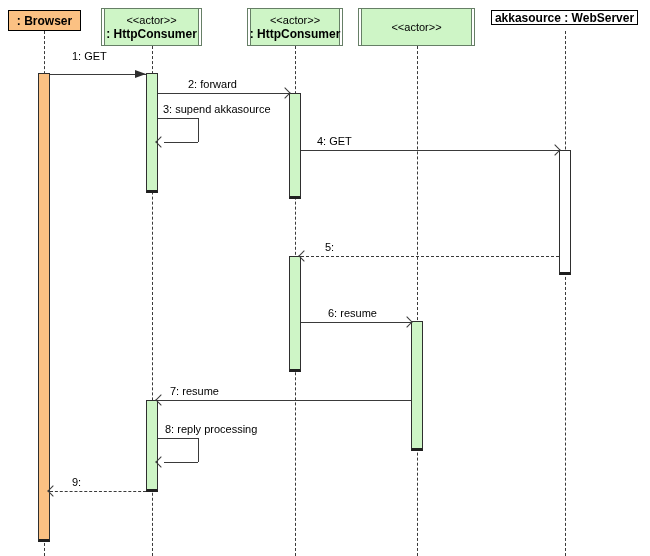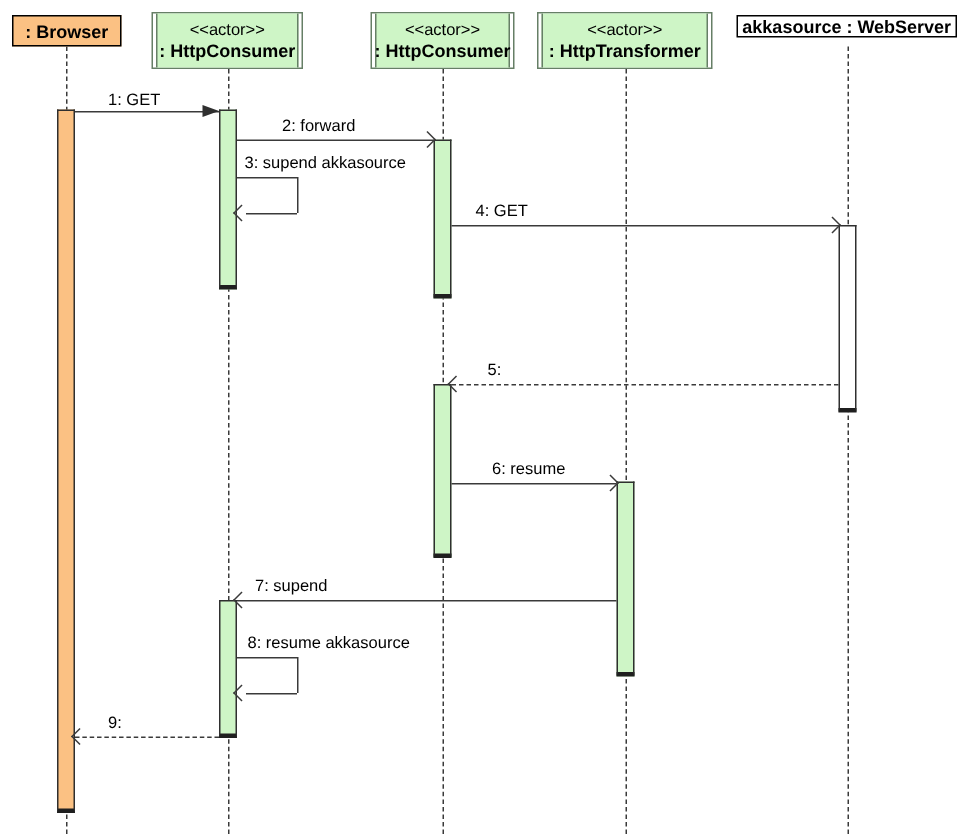--- a/index.html
+++ b/index.html
@@ -84,32 +84,31 @@
   <div class="actor-box" style="left:247px;top:8px;width:96px;height:38px">
     <div class="actor-inner">
       <span class="stereotype">&lt;&lt;actor&gt;&gt;</span>
       <span class="actor-name">: HttpConsumer</span>
     </div>
   </div>
 
   <div class="actor-box" style="left:358px;top:8px;width:117px;height:38px">
     <div class="actor-inner">
       <span class="stereotype">&lt;&lt;actor&gt;&gt;</span>
-      <span class="actor-name">: HttpTransformer</span>
     </div>
   </div>
 
   <div class="head-box white" style="left:491px;top:10px;width:147px;height:15px">
     <span>akkasource : WebServer</span>
   </div>
 
   <div>
     <div class="msg-line" style="left:50px;top:74px;width:96px"></div>
     <div class="arrow-filled-right" style="left:135px;top:70px"></div>
-    <div class="msg-label" style="left:72px;top:60px">1: GET</div>
+    <div class="msg-label" style="left:72px;top:49px">1: GET</div>
   </div>
 
   <div>
     <div class="msg-line" style="left:158px;top:93px;width:131px"></div>
     <div class="chev right" style="left:281px;top:89px"></div>
     <div class="msg-label" style="left:188px;top:77px">2: forward</div>
   </div>
 
   <div>
     <div class="msg-line" style="left:158px;top:118px;width:40px"></div>
@@ -133,29 +132,29 @@
 
   <div>
     <div class="msg-line" style="left:301px;top:322px;width:110px"></div>
     <div class="chev right" style="left:403px;top:318px"></div>
     <div class="msg-label" style="left:328px;top:306px">6: resume</div>
   </div>
 
   <div>
     <div class="msg-line" style="left:158px;top:400px;width:253px"></div>
     <div class="chev left" style="left:157px;top:396px"></div>
-    <div class="msg-label" style="left:170px;top:384px">7: supend</div>
+    <div class="msg-label" style="left:170px;top:384px">7: resume</div>
   </div>
 
   <div>
     <div class="msg-line" style="left:158px;top:438px;width:40px"></div>
     <div class="msg-vline" style="left:198px;top:438px;height:24px"></div>
     <div class="msg-line" style="left:164px;top:462px;width:34px"></div>
     <div class="chev left" style="left:157px;top:458px"></div>
-    <div class="msg-label" style="left:165px;top:422px">8: resume akkasource</div>
+    <div class="msg-label" style="left:165px;top:422px">8: reply processing</div>
   </div>
 
   <div>
     <div class="msg-line dashed" style="left:50px;top:491px;width:96px"></div>
     <div class="chev left" style="left:49px;top:487px"></div>
     <div class="msg-label" style="left:72px;top:475px">9:</div>
   </div>
 
 </div>
 

